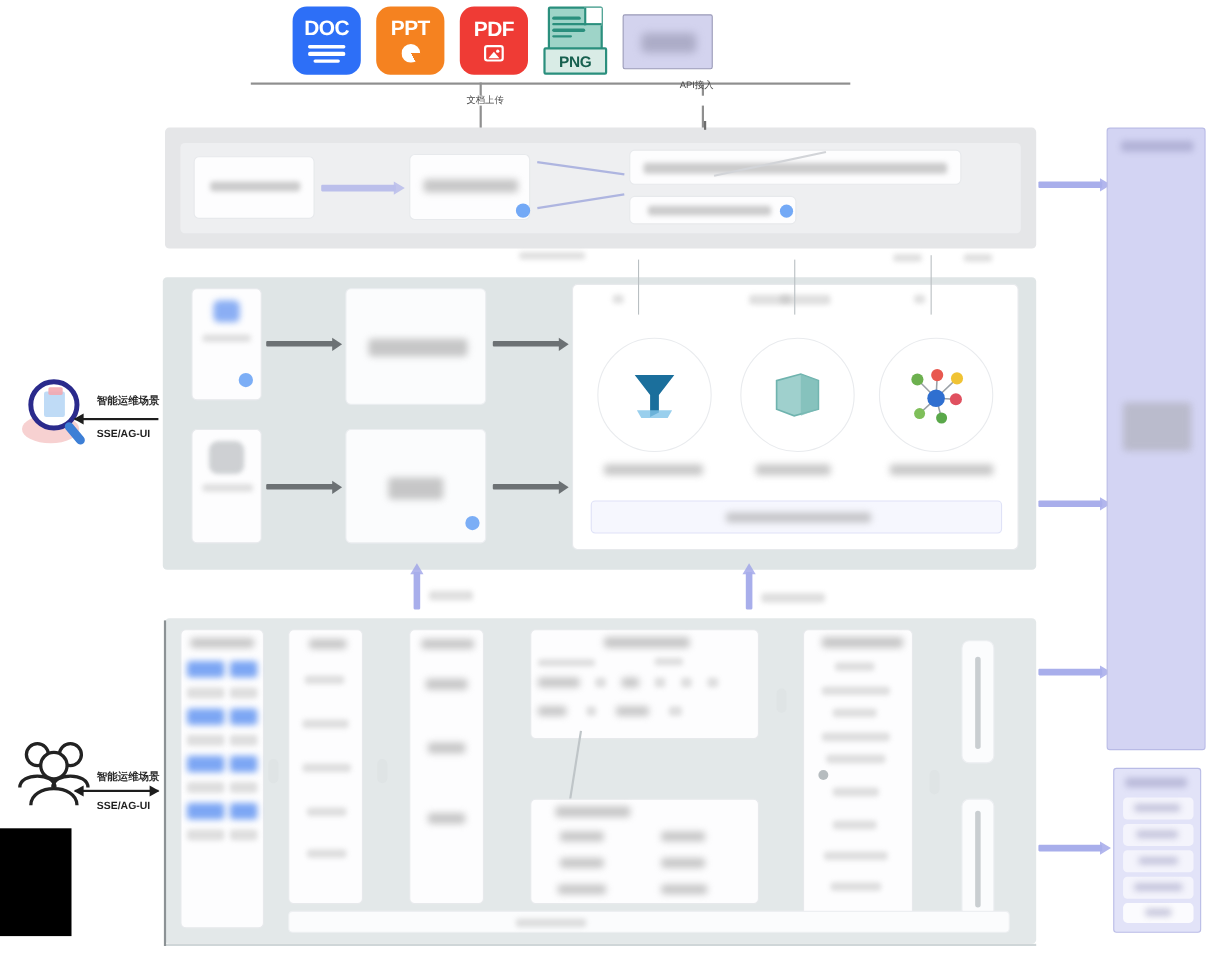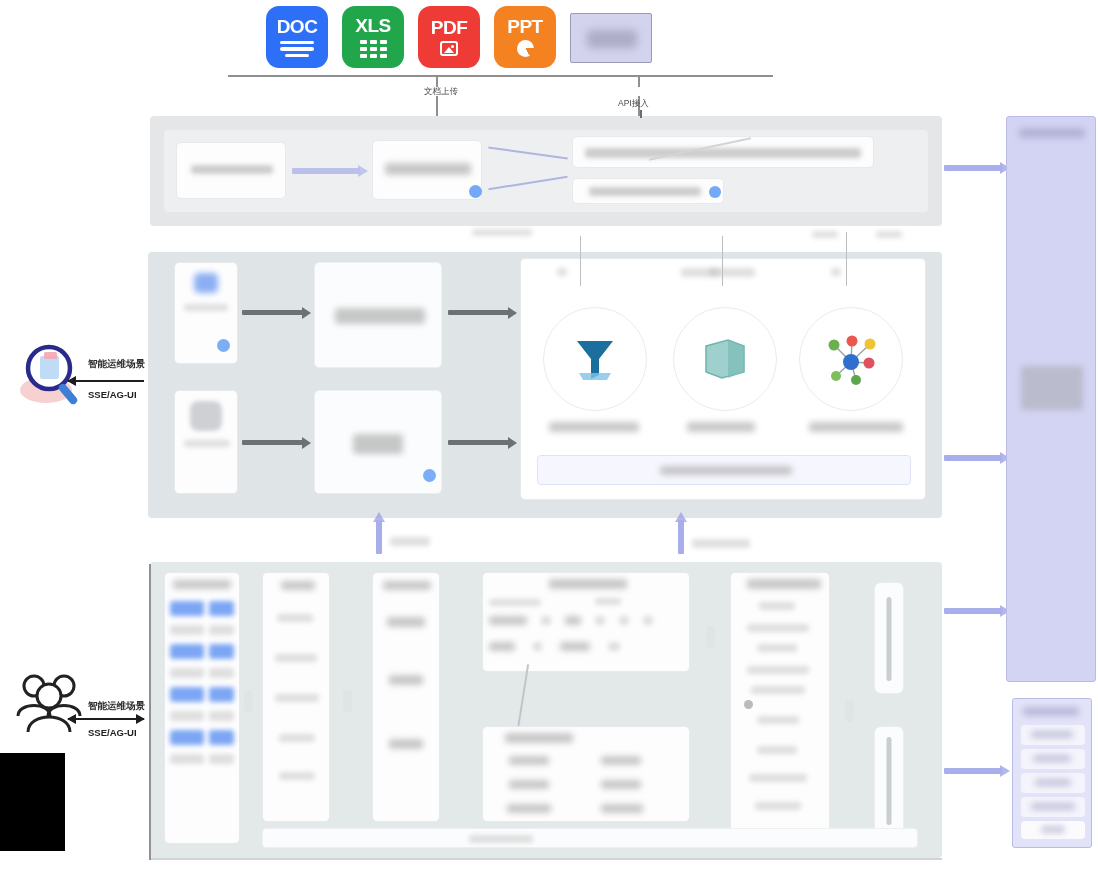--- a/index.html
+++ b/index.html
@@ -147,52 +147,48 @@
 
   <div class="filerow">
     <div class="fileicon f-doc">
       <span class="lbl">DOC</span>
       <span class="doc-lines">
         <i style="width:34px"></i>
           <i style="width:34px"></i>
           <i style="width:24px"></i>
       </span>
     </div>
-    <div class="fileicon f-xls">
-      <span class="lbl">XLS</span>
-      <span class="xls-grid">
-        <i></i>
-          <i></i>
-          <i></i>
-          <i></i>
-          <i></i>
-          <i></i>
-          <i></i>
-          <i></i>
-          <i></i>
-      </span>
+    <div class="fileicon f-ppt">
+      <span class="lbl">PPT</span>
+      <span class="ppt-pie"></span>
     </div>
     <div class="fileicon f-pdf">
       <span class="lbl">PDF</span>
       <span class="pdf-img"></span>
     </div>
-    <div class="fileicon f-ppt">
-      <span class="lbl">PPT</span>
-      <span class="ppt-pie"></span>
+    <div class="f-png">
+      <span class="png-sheet"></span>
+      <span class="png-lines">
+        <i style="width:26px"></i>
+          <i style="width:30px"></i>
+          <i style="width:30px"></i>
+          <i style="width:18px"></i>
+      </span>
+      <span class="png-badge">PNG</span>
     </div>
     <div class="f-ghost"></div>
   </div>
 
   <div class="bus"></div>
   <div class="tick" style="left:436px; top:75px; height:12px;"></div>
   <div class="tick" style="left:436px; top:96px; height:24px;"></div>
   <div class="buslabel" style="left:424px; top:86px;">文档上传</div>
   <div class="tick" style="left:638px; top:75px; height:12px;"></div>
   <div class="tick" style="left:638px; top:96px; height:22px;"></div>
-  <div class="buslabel" style="left:618px; top:98px;">API接入</div>
+  <div class="buslabel" style="left:618px; top:72px;">API接入</div>
 
   <div class="panel p-top"></div>
   <div class="inner" style="left:164px; top:130px; width:764px; height:82px;"></div>
 
   <div class="card" style="left:176px; top:142px; width:110px; height:57px;">
     <div class="blur sm" style="position:absolute; left:14px; top:20px; width:82px; height:13px; font-size:10px;">██████</div>
   </div>
   <div class="card" style="left:372px; top:140px; width:110px; height:60px;">
     <div class="blur" style="position:absolute; left:12px; top:20px; width:86px; height:16px; font-size:11px;">██████</div>
     <span class="dot" style="left:96px; top:44px; width:13px; height:13px; background:#5b9af4; opacity:.85;"></span>

